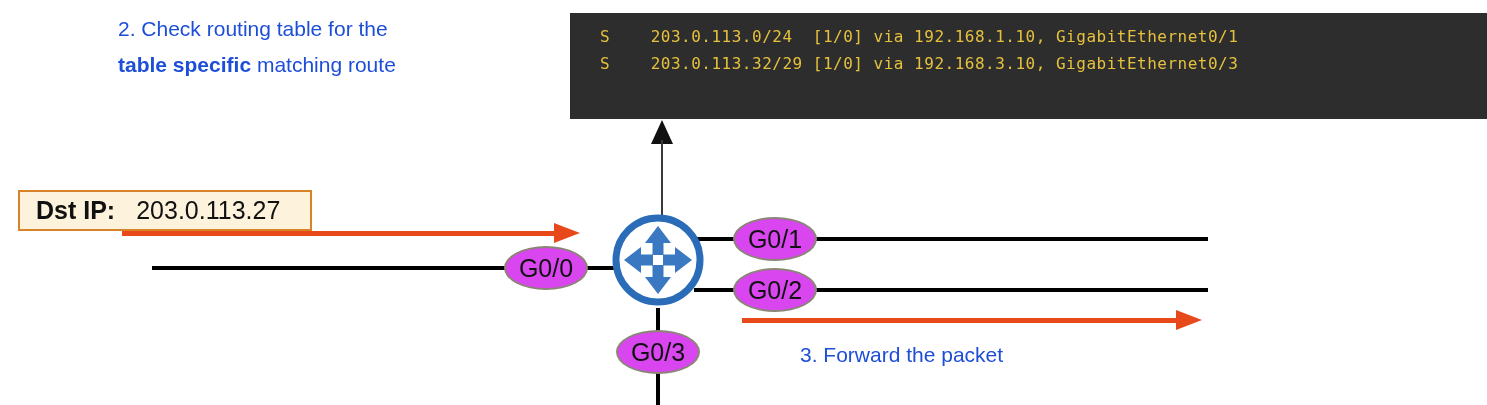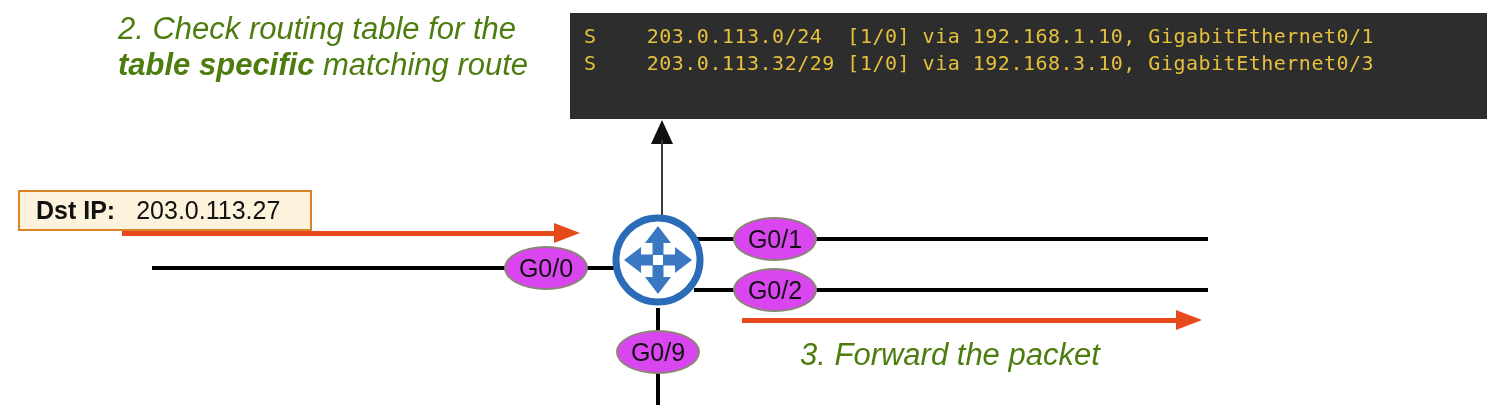--- a/index.html
+++ b/index.html
@@ -27,37 +27,36 @@
     left: 570px;
     top: 13px;
     width: 917px;
     height: 106px;
     background: #2d2d2d;
     box-sizing: border-box;
     padding: 10px 0 0 0;
   }
   .rt-row {
     font-family: "DejaVu Sans Mono", monospace;
-    font-size: 20px;
+    font-size: 16px;
     line-height: 27px;
     white-space: pre;
-    padding-left: 14px;
+    padding-left: 30px;
     letter-spacing: 0.5px;
   }
   .rt-row.normal { color: #e5c13d; }
   .rt-row.match  { color: #d8441c; }
 
   
   .anno {
     position: absolute;
-    color: #4d7c0f;
-    font-size: 31px;
+    color: #1d4ed8;
+    font-size: 21px;
     line-height: 36px;
     white-space: nowrap;
-    font-style: italic;
   }
   #step2-text {
     left: 118px;
     top: 11px;
     text-align: left;
   }
   #step2-text .l2 { display: block; }
   #step2-text b { font-weight: bold; }
   #step1-text {
     left: 36px;
@@ -219,16 +218,16 @@
   <div class="iface" style="left:504px; top:246px; width:84px; height:44px;">
     <span>G0/0</span>
   </div>
   <div class="iface" style="left:733px; top:217px; width:84px; height:44px;">
     <span>G0/1</span>
   </div>
   <div class="iface" style="left:733px; top:268px; width:84px; height:44px;">
     <span>G0/2</span>
   </div>
   <div class="iface" style="left:616px; top:330px; width:84px; height:44px;">
-    <span>G0/9</span>
+    <span>G0/3</span>
   </div>
 
 </div>
 
 </body></html>

